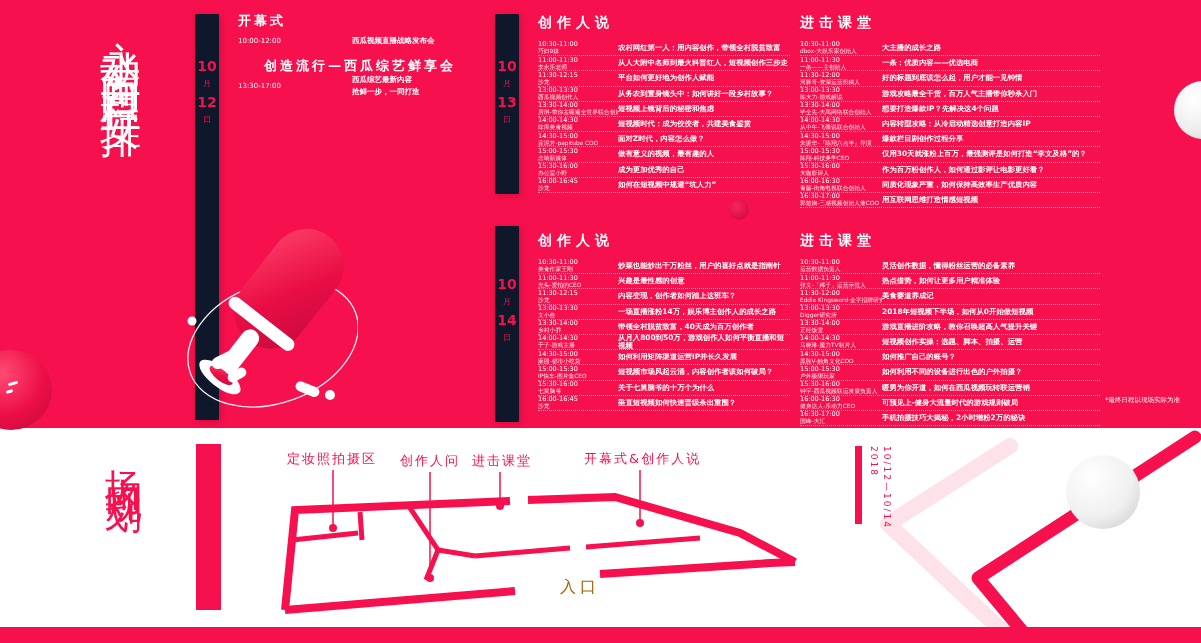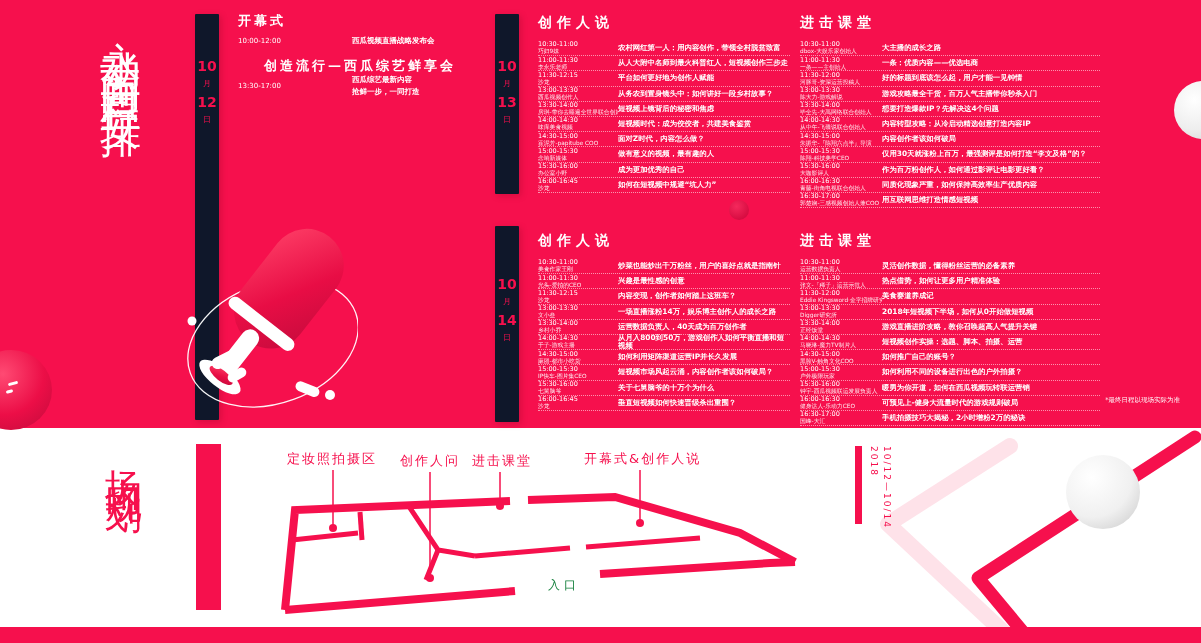--- a/index.html
+++ b/index.html
@@ -36,21 +36,21 @@
   .ball{border-radius:50%;}
   .ball-white-tr{left:1174px;top:81px;width:58px;height:58px;
      background:radial-gradient(circle at 35% 32%,#ffffff 0%,#eeeeee 55%,#cfcfcf 100%);}
   .ball-red-bl{left:-30px;top:350px;width:82px;height:80px;
      background:radial-gradient(circle at 40% 30%,#ff4a73 0%,#ec0e47 55%,#c00b3b 100%);}
   .ball-red-sm{left:729px;top:200px;width:20px;height:20px;
      background:radial-gradient(circle at 38% 32%,#f52b5e 0%,#d50d41 70%,#b50a36 100%);opacity:.9;}
   .mini-dash{position:absolute;background:#fff;border-radius:2px;}
   
   .plan-label{color:#F6104D;font-size:13px;letter-spacing:2px;font-weight:400;white-space:nowrap;}
-  .entrance-label{color:#15803d;font-size:12px;letter-spacing:4px;}
+  .entrance-label{color:#a16207;font-size:16px;letter-spacing:4px;margin-left:12px;}
   .red-bar{left:196px;top:444px;width:25px;height:166px;background:#F6104D;}
   
   .br-date{left:855px;top:446px;height:100px;display:flex;}
   .br-date .bar{width:7px;height:78px;background:#F6104D;margin-right:5px;}
   .br-date .txt{writing-mode:vertical-lr;color:#F6104D;font-size:9px;letter-spacing:2px;line-height:13px;}
 </style>
 </head>
 <body>
 
 <div class="poster">
@@ -225,21 +225,21 @@
             <div class="s-who">从中午-飞碟说联合创始人</div>
           </div>
           <div class="s-topic">内容转型攻略：从冷启动精选创意打造内容IP</div>
         </div>
 
         <div class="srow">
           <div class="cell-left" style="width:82px;">
             <div class="s-time">14:30-15:00</div>
             <div class="s-who">朱振华-『陈翔六点半』导演</div>
           </div>
-          <div class="s-topic">内容创作者该如何破局</div>
+          <div class="s-topic">爆款栏目剧创作过程分享</div>
         </div>
 
         <div class="srow">
           <div class="cell-left" style="width:82px;">
             <div class="s-time">15:00-15:30</div>
             <div class="s-who">陈翔-科技美学CEO</div>
           </div>
           <div class="s-topic">仅用30天就涨粉上百万，最强测评是如何打造“李文及格”的？</div>
         </div>
 
@@ -303,21 +303,21 @@
             <div class="s-who">文小叁</div>
           </div>
           <div class="s-topic">一场直播涨粉14万，娱乐博主创作人的成长之路</div>
         </div>
 
         <div class="srow">
           <div class="cell-left">
             <div class="s-time">13:30-14:00</div>
             <div class="s-who">乡村小乔</div>
           </div>
-          <div class="s-topic">运营数据负责人，40天成为百万创作者</div>
+          <div class="s-topic">带领全村脱贫致富，40天成为百万创作者</div>
         </div>
 
         <div class="srow">
           <div class="cell-left">
             <div class="s-time">14:00-14:30</div>
             <div class="s-who">于子-游戏主播</div>
           </div>
           <div class="s-topic">从月入800到50万，游戏创作人如何平衡直播和短视频</div>
         </div>
 

